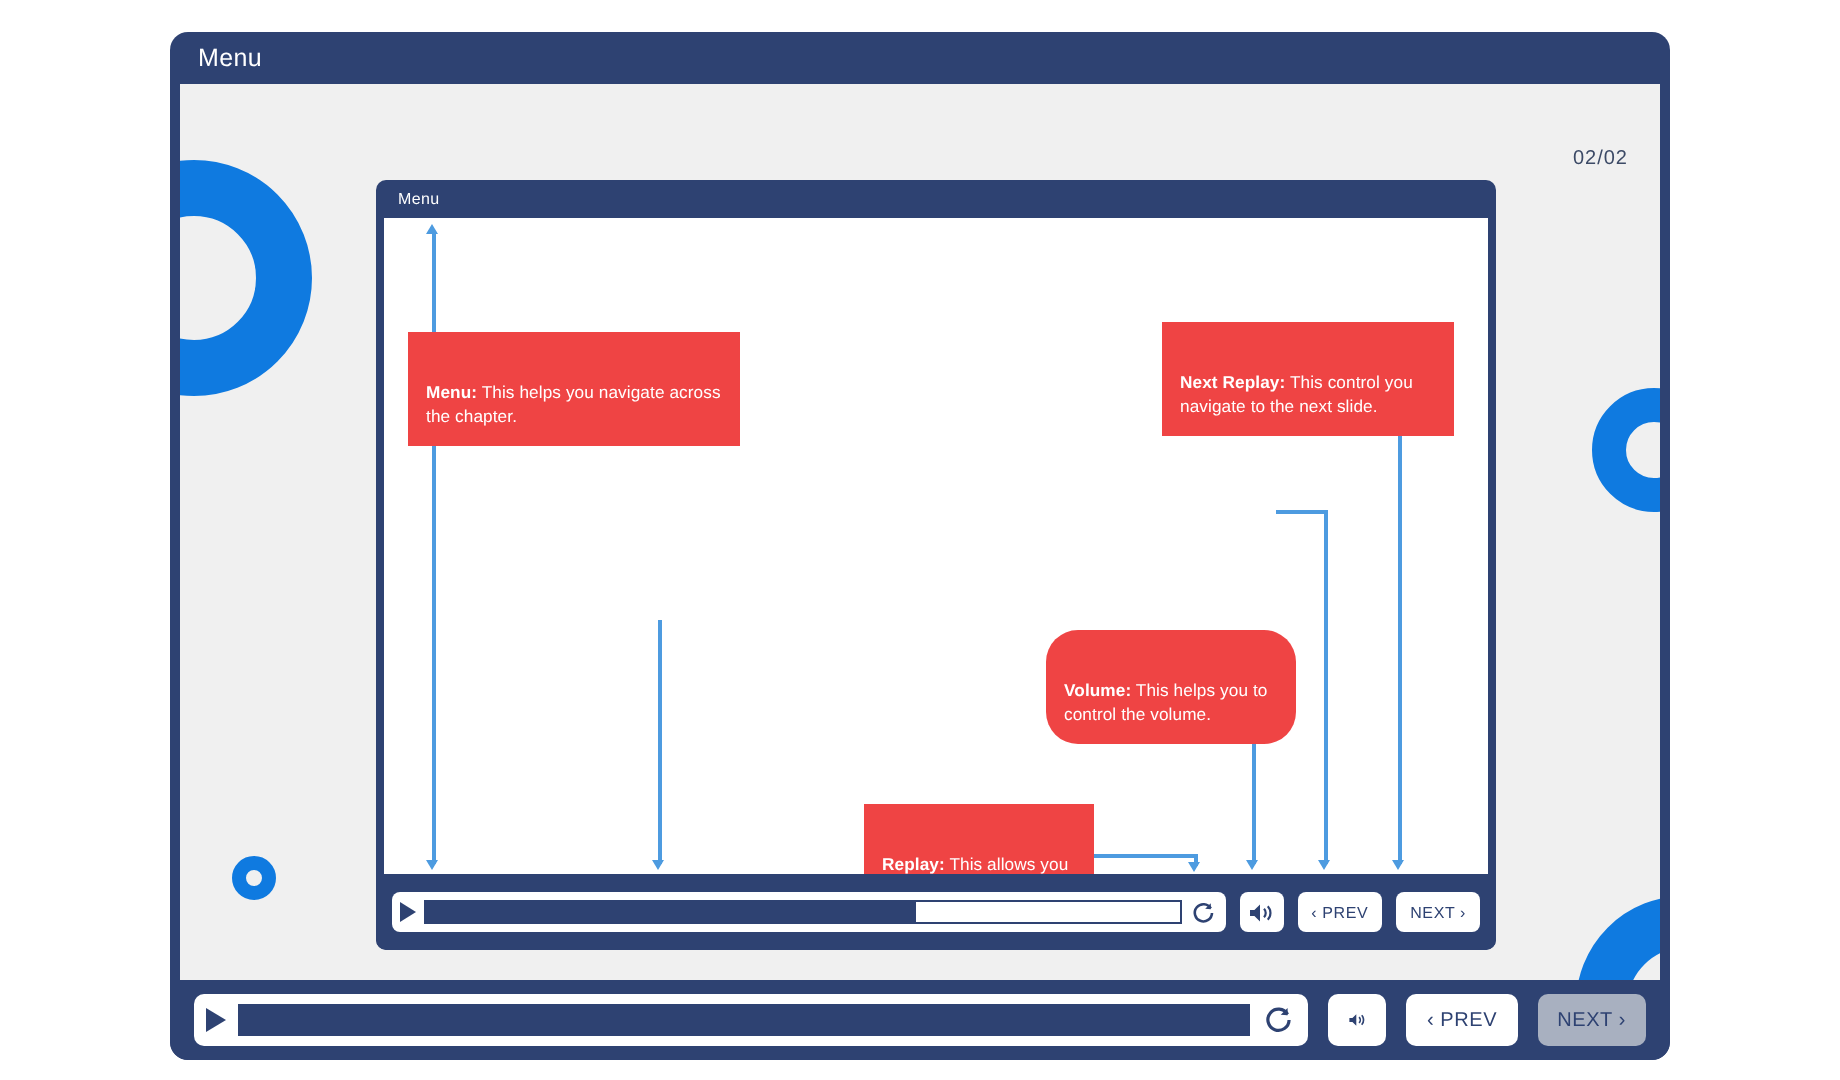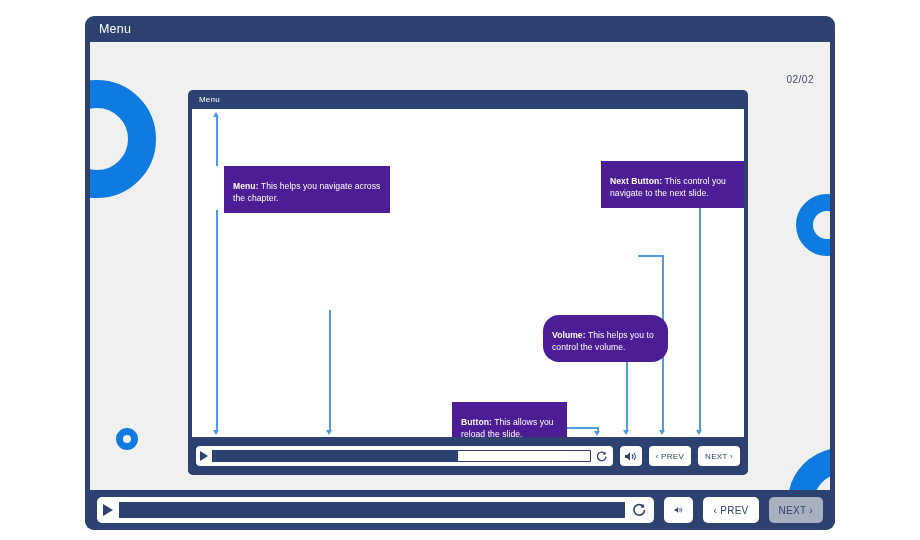--- a/index.html
+++ b/index.html
@@ -74,27 +74,26 @@
   .inner-canvas {
     position: absolute; left: 4px; top: 19px;
     width: 552px; height: 328px;
     background: #ffffff;
     overflow: hidden;
   }
 
   
   .callout {
     position: absolute;
-    background: #4c1d95;
+    background: #ef4444;
     color: #ffffff;
     font-size: 8.6px;
     line-height: 12.3px;
-    padding: 14px 9px 8px 9px;
+    padding: 24px 9px 8px 9px;
     letter-spacing: .05px;
-    margin-left: 20px;
   }
   .callout b { font-weight: bold; }
 
   .c-menu     { left: 12px;  top: 57px;  width: 166px; }
   .c-seekbar  { left: 47px;  top: 157px; width: 182px; }
   .c-play     { left: 12px;  top: 240px; width: 143px; }
   .c-next     { left: 389px; top: 52px;  width: 146px; }
   .c-prev     { left: 290px; top: 126x;  width: 156px; }
   .c-prev     { left: 290px; top: 126px; width: 156px; }
   .c-volume   { left: 331px; top: 206px; width: 125px; border-radius: 16px; }
@@ -238,30 +237,30 @@
         <div class="ln lnv" style="left:507px; top:86px; height:237px;"></div>
         <div class="arrow-dn" style="left:504px; top:321px;"></div>
 
         <div class="callout c-menu">
           <b>Menu:</b><span> This helps you navigate across the chapter.</span>
         </div>
 
 
 
         <div class="callout c-next">
-          <b>Next Button:</b><span> This control you navigate to the next slide.</span>
+          <b>Next Replay:</b><span> This control you navigate to the next slide.</span>
         </div>
 
 
         <div class="callout c-volume">
           <b>Volume:</b><span> This helps you to control the volume.</span>
         </div>
 
         <div class="callout c-replay">
-          <b>Button:</b><span> This allows you reload the slide.</span>
+          <b>Replay:</b><span> This allows you reload the slide.</span>
         </div>
 
       </div>
 
       <div class="controls controls-inner">
         <div class="seek-wrap">
           <div class="play-tri"></div>
           <div class="track">
             <div class="fill" style="width:65%"></div>
           </div>

